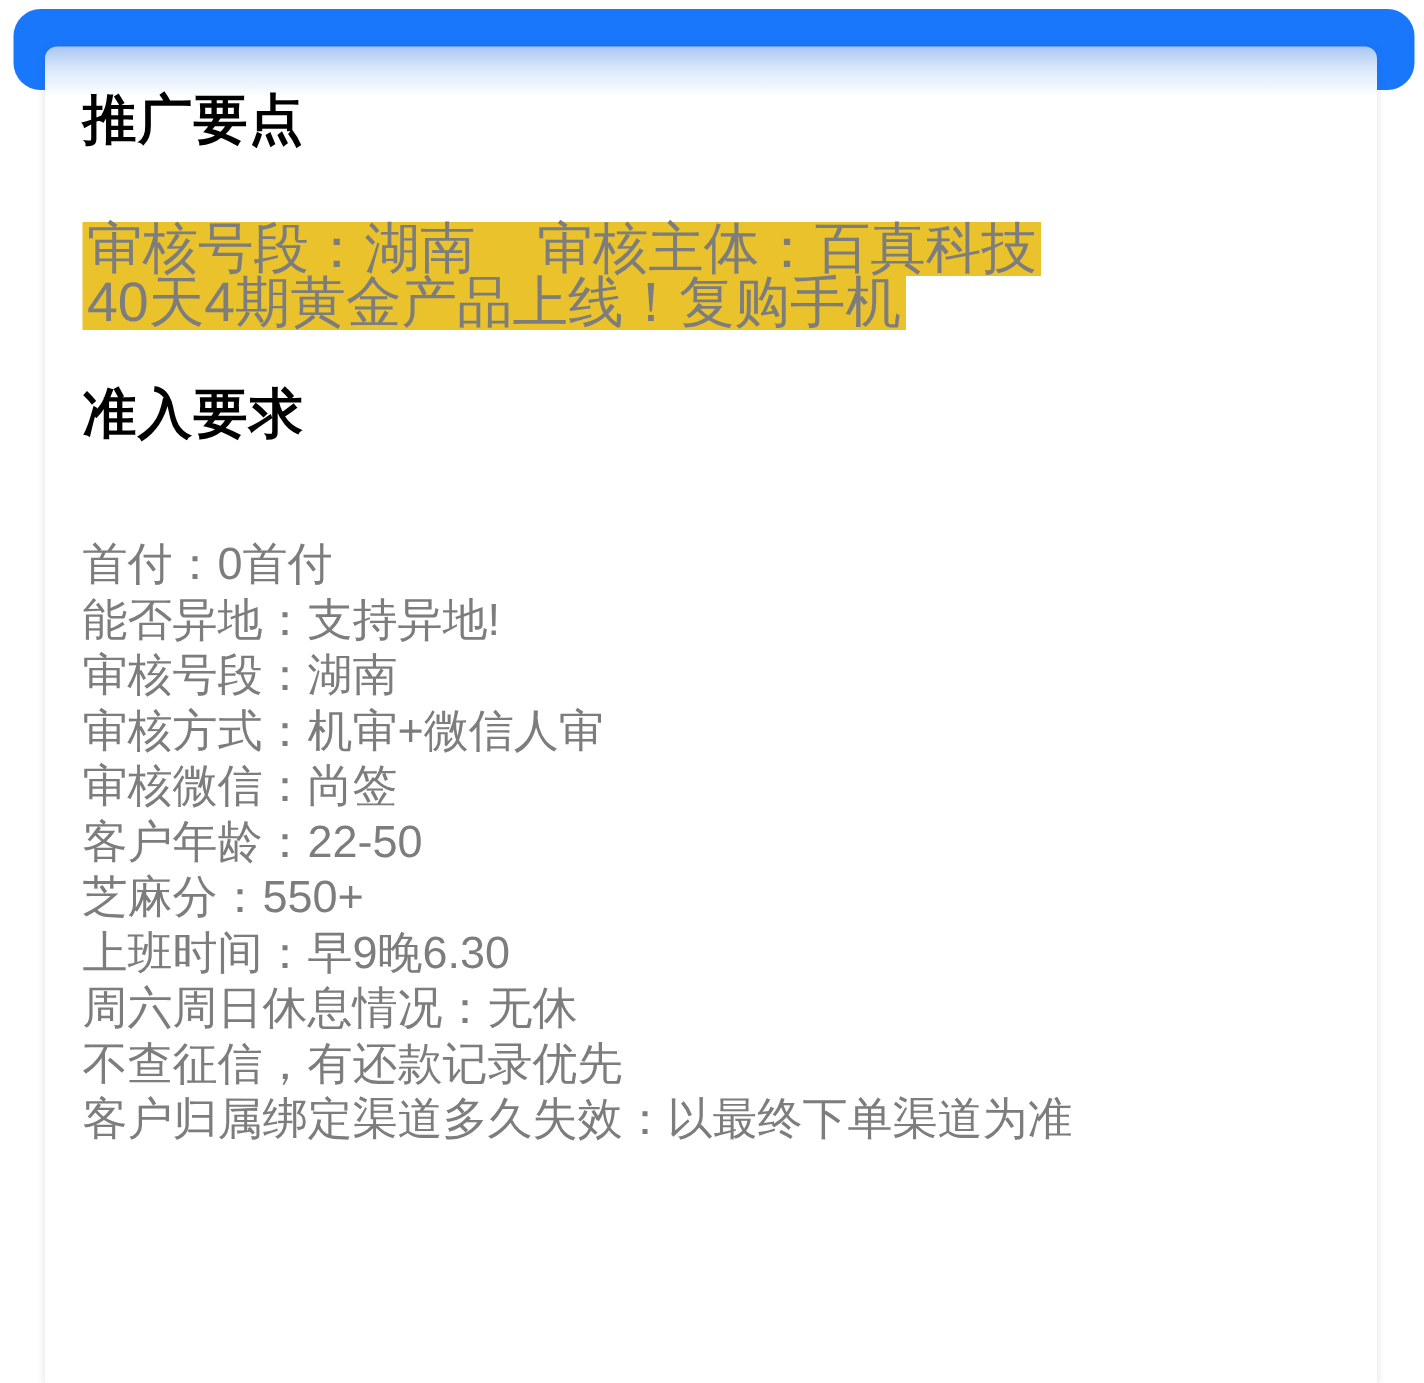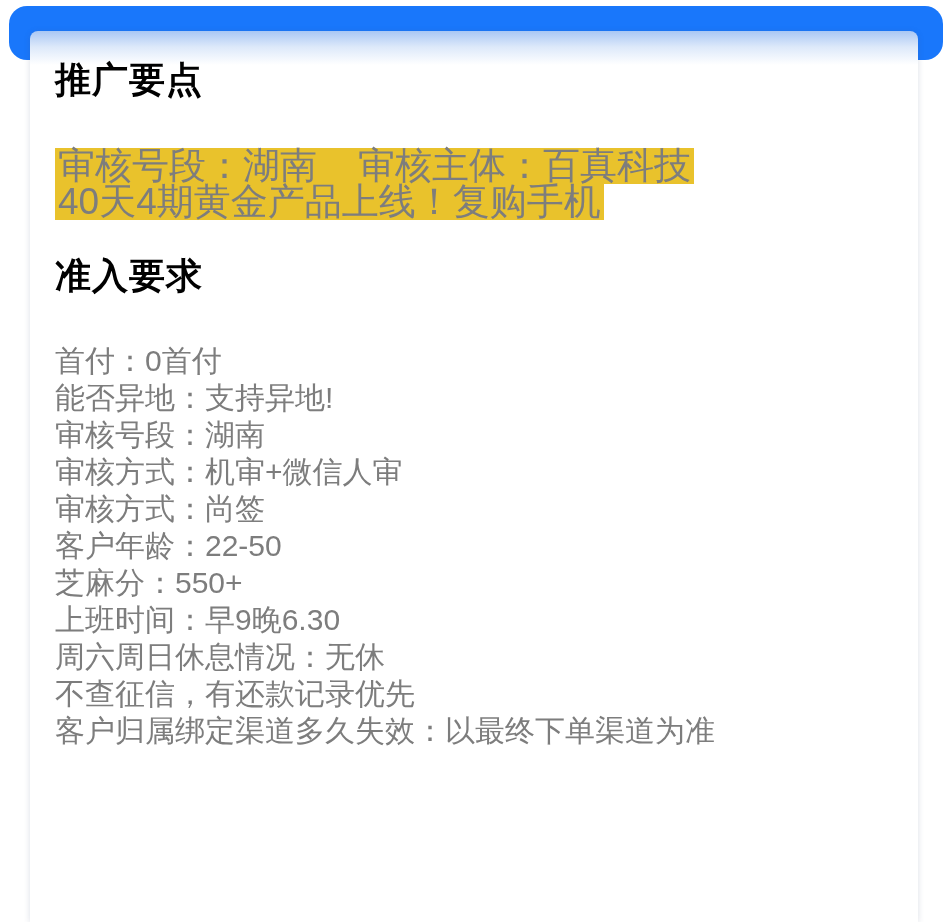--- a/index.html
+++ b/index.html
@@ -57,21 +57,21 @@
     white-space: pre-wrap;
   }
   .hl {
     display: inline-block;
     line-height: 36px;
     background: #e9c22c;
     padding: 0 3px;
   }
   .blank-line { height: 36px; }
 
-  .req-list { margin-top: 46px; }
+  .req-list { margin-top: 62px; }
   .req-line {
     font-size: 30px;
     line-height: 37px;
     color: #7d7d7d;
     white-space: pre-wrap;
   }
 </style>
 </head>
 <body>
 
@@ -90,21 +90,21 @@
     <div class="blank-line"></div>
 
 
     <h1 class="section-title title-requirements">准入要求</h1>
 
     <div class="req-list">
         <div class="req-line">首付：0首付</div>
         <div class="req-line">能否异地：支持异地!</div>
         <div class="req-line">审核号段：湖南</div>
         <div class="req-line">审核方式：机审+微信人审</div>
-        <div class="req-line">审核方式：尚签</div>
+        <div class="req-line">审核微信：尚签</div>
         <div class="req-line">客户年龄：22-50</div>
         <div class="req-line">芝麻分：550+</div>
         <div class="req-line">上班时间：早9晚6.30</div>
         <div class="req-line">周六周日休息情况：无休</div>
         <div class="req-line">不查征信，有还款记录优先</div>
         <div class="req-line">客户归属绑定渠道多久失效：以最终下单渠道为准</div>
       </div>
 
   </div>
 </div>

